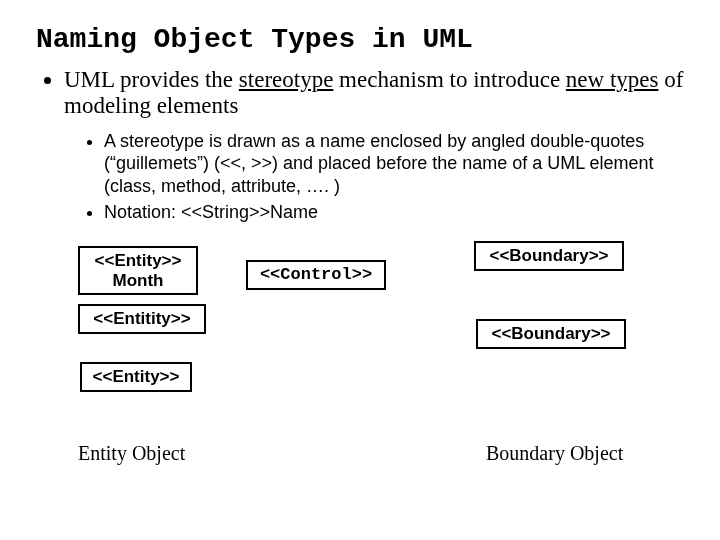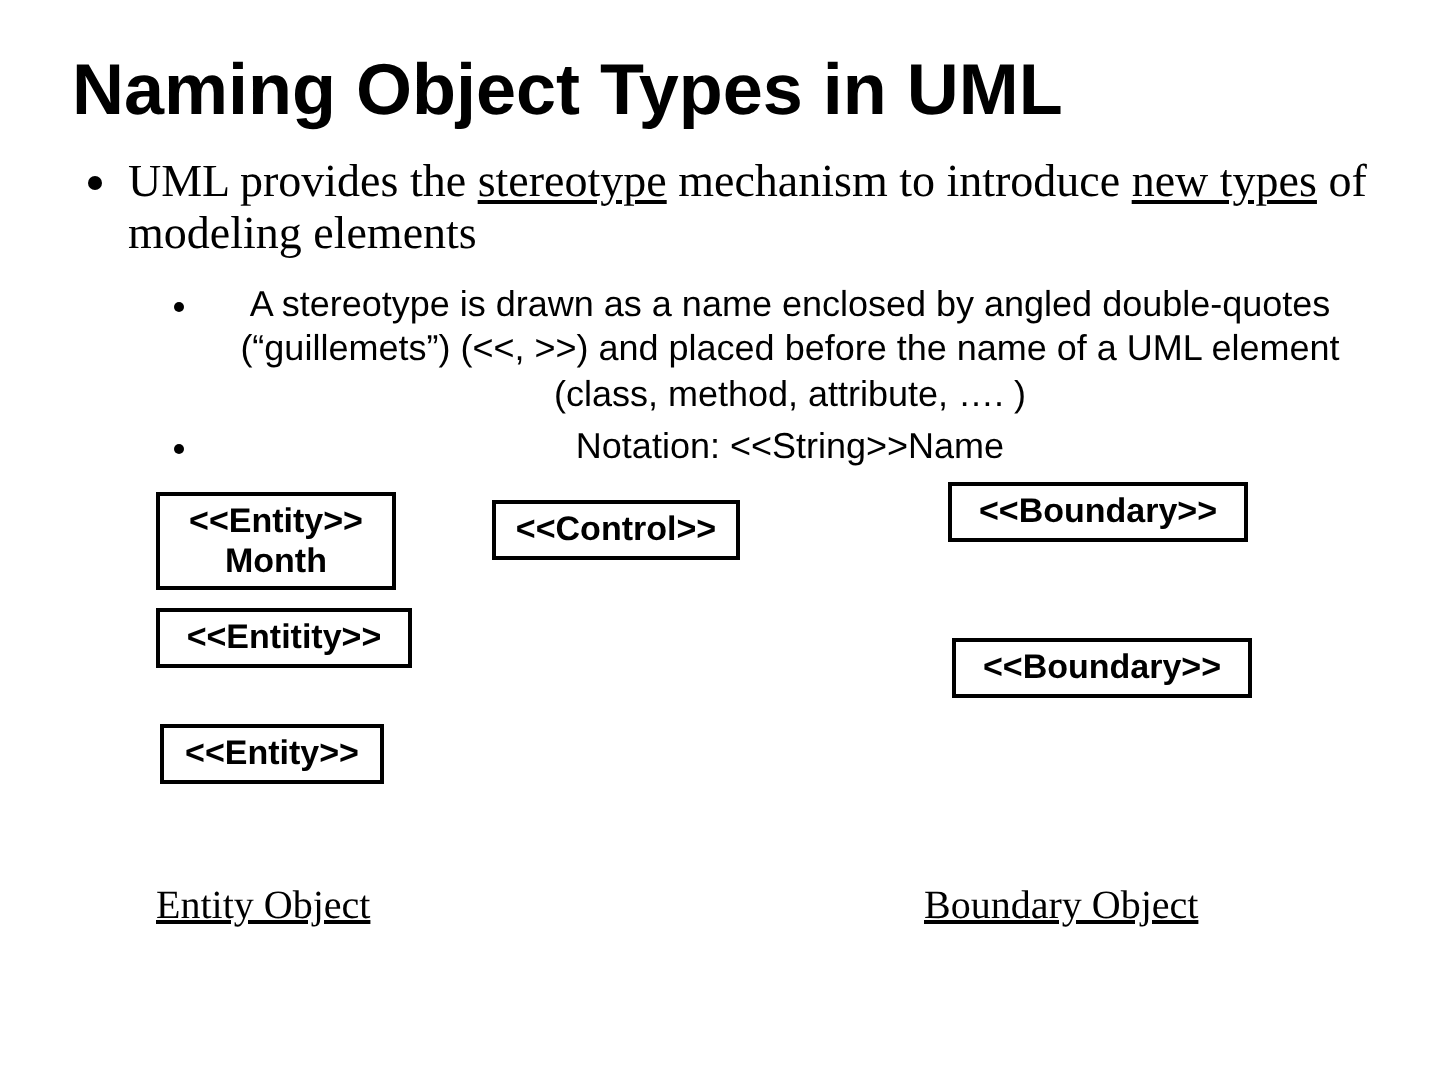--- a/index.html
+++ b/index.html
@@ -12,41 +12,42 @@
     color: #000;
   }
   .slide {
     position: relative;
     width: 720px;
     height: 540px;
     box-sizing: border-box;
     padding: 20px 34px 0 34px;
   }
   .title {
-    font-size: 36px;
+    font-size: 28px;
     font-weight: bold;
     margin: 4px 0 12px 2px;
+    font-family: Liberation Mono, monospace;
   }
   ul.level1 {
     margin: 0 0 0 6px;
     padding-left: 24px;
     font-family: Georgia, "Times New Roman", serif;
     font-size: 23px;
     line-height: 1.15;
   }
   ul.level1 > li { margin-bottom: 16px; }
   ul.level2 {
     margin: 10px 0 0 18px;
     padding-left: 22px;
     font-family: Arial, Helvetica, sans-serif;
     font-size: 18px;
     line-height: 1.25;
     list-style-type: disc;
   }
-  ul.level2 > li { margin-bottom: 4px; text-align: center; }
+  ul.level2 > li { margin-bottom: 4px; }
   .uline { text-decoration: underline; }
 
   .diagram {
     position: absolute;
     left: 78px;
     top: 246px;
     width: 590px;
     height: 260px;
     font-family: Arial, Helvetica, sans-serif;
   }
@@ -58,34 +59,33 @@
     font-size: 17px;
     font-weight: bold;
     line-height: 1.15;
     padding: 3px 8px;
     box-sizing: border-box;
   }
   .caption {
     position: absolute;
     font-size: 20px;
     font-family: Georgia, "Times New Roman", serif;
-    text-decoration: underline;
   }
 
   
   .b-year    { left: 0px;   top: 0px;   width: 120px; }
   .b-month   { left: 0px;   top: 58px;  width: 128px; }
   .b-day     { left: 2px;   top: 116px; width: 112px; }
-  .b-change  { left: 168px; top: 4px;  width: 124px; }
+  .b-change  { left: 168px; top: 14px;  width: 140px; font-family: Liberation Mono, monospace; }
   .b-button  { left: 396px; top: -5px;  width: 150px; }
   .b-lcd     { left: 398px; top: 73px;  width: 150px; }
 
   .c-entity   { left: 0px;   top: 196px; }
   .c-control  { left: 160px; top: 196px; }
-  .c-boundary { left: 384px; top: 196px; text-align: right; }
+  .c-boundary { left: 408px; top: 196px; text-align: right; }
 </style>
 </head>
 <body>
 
 <div class="slide">
 
   <div class="title">Naming Object Types in UML</div>
 
   <ul class="level1">
     <li>

